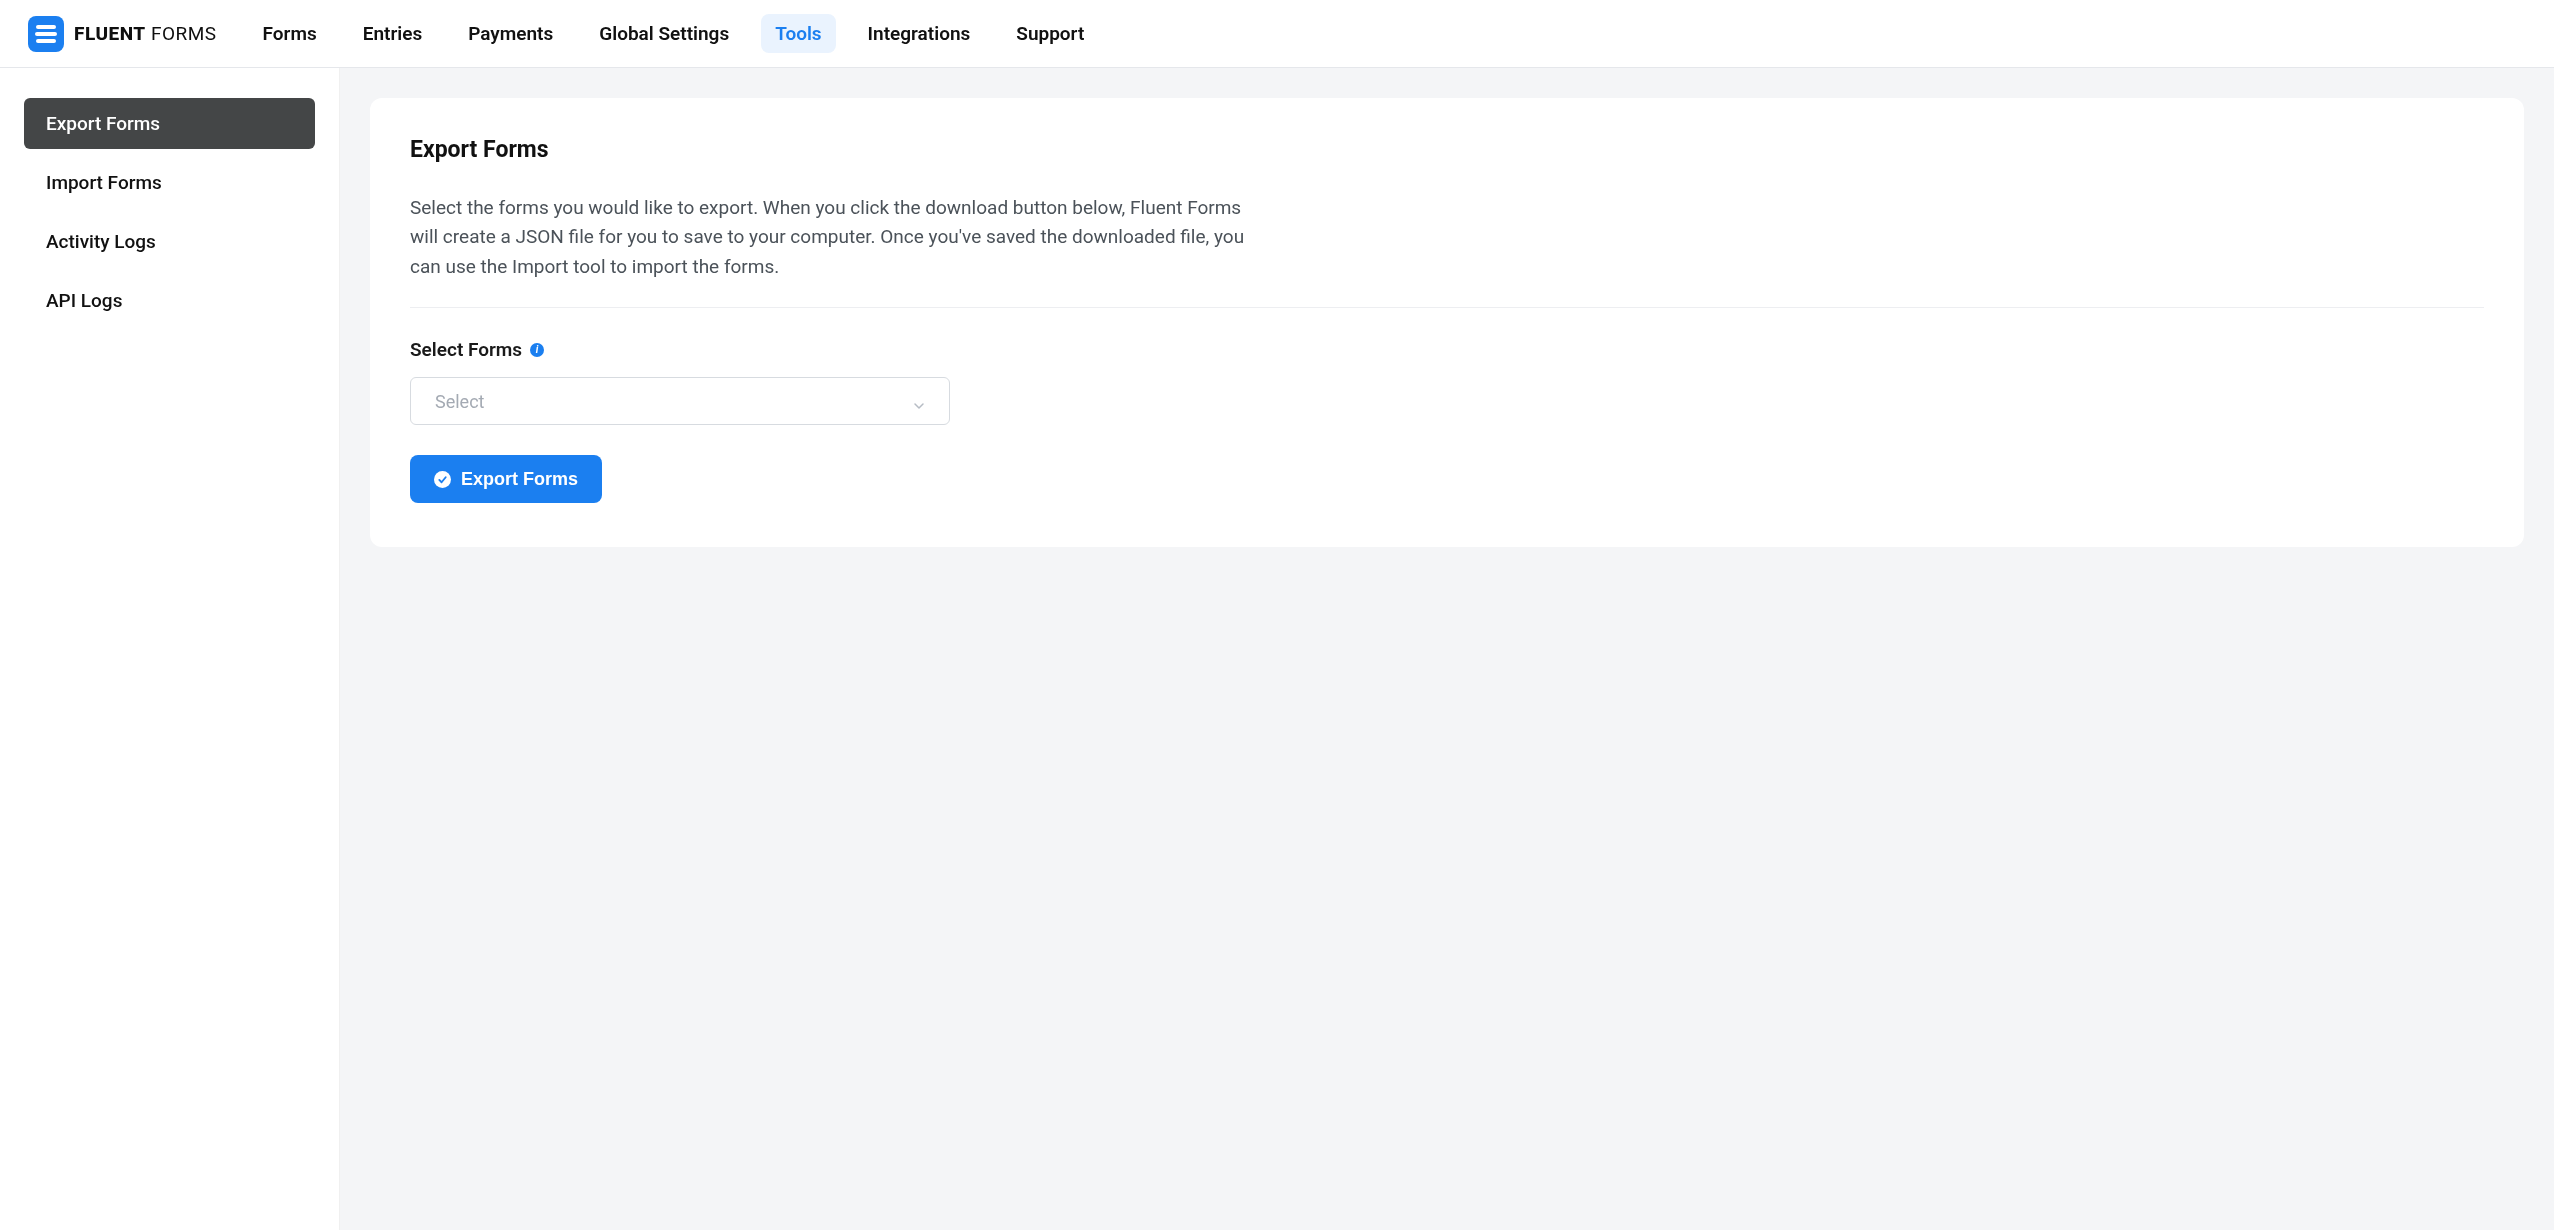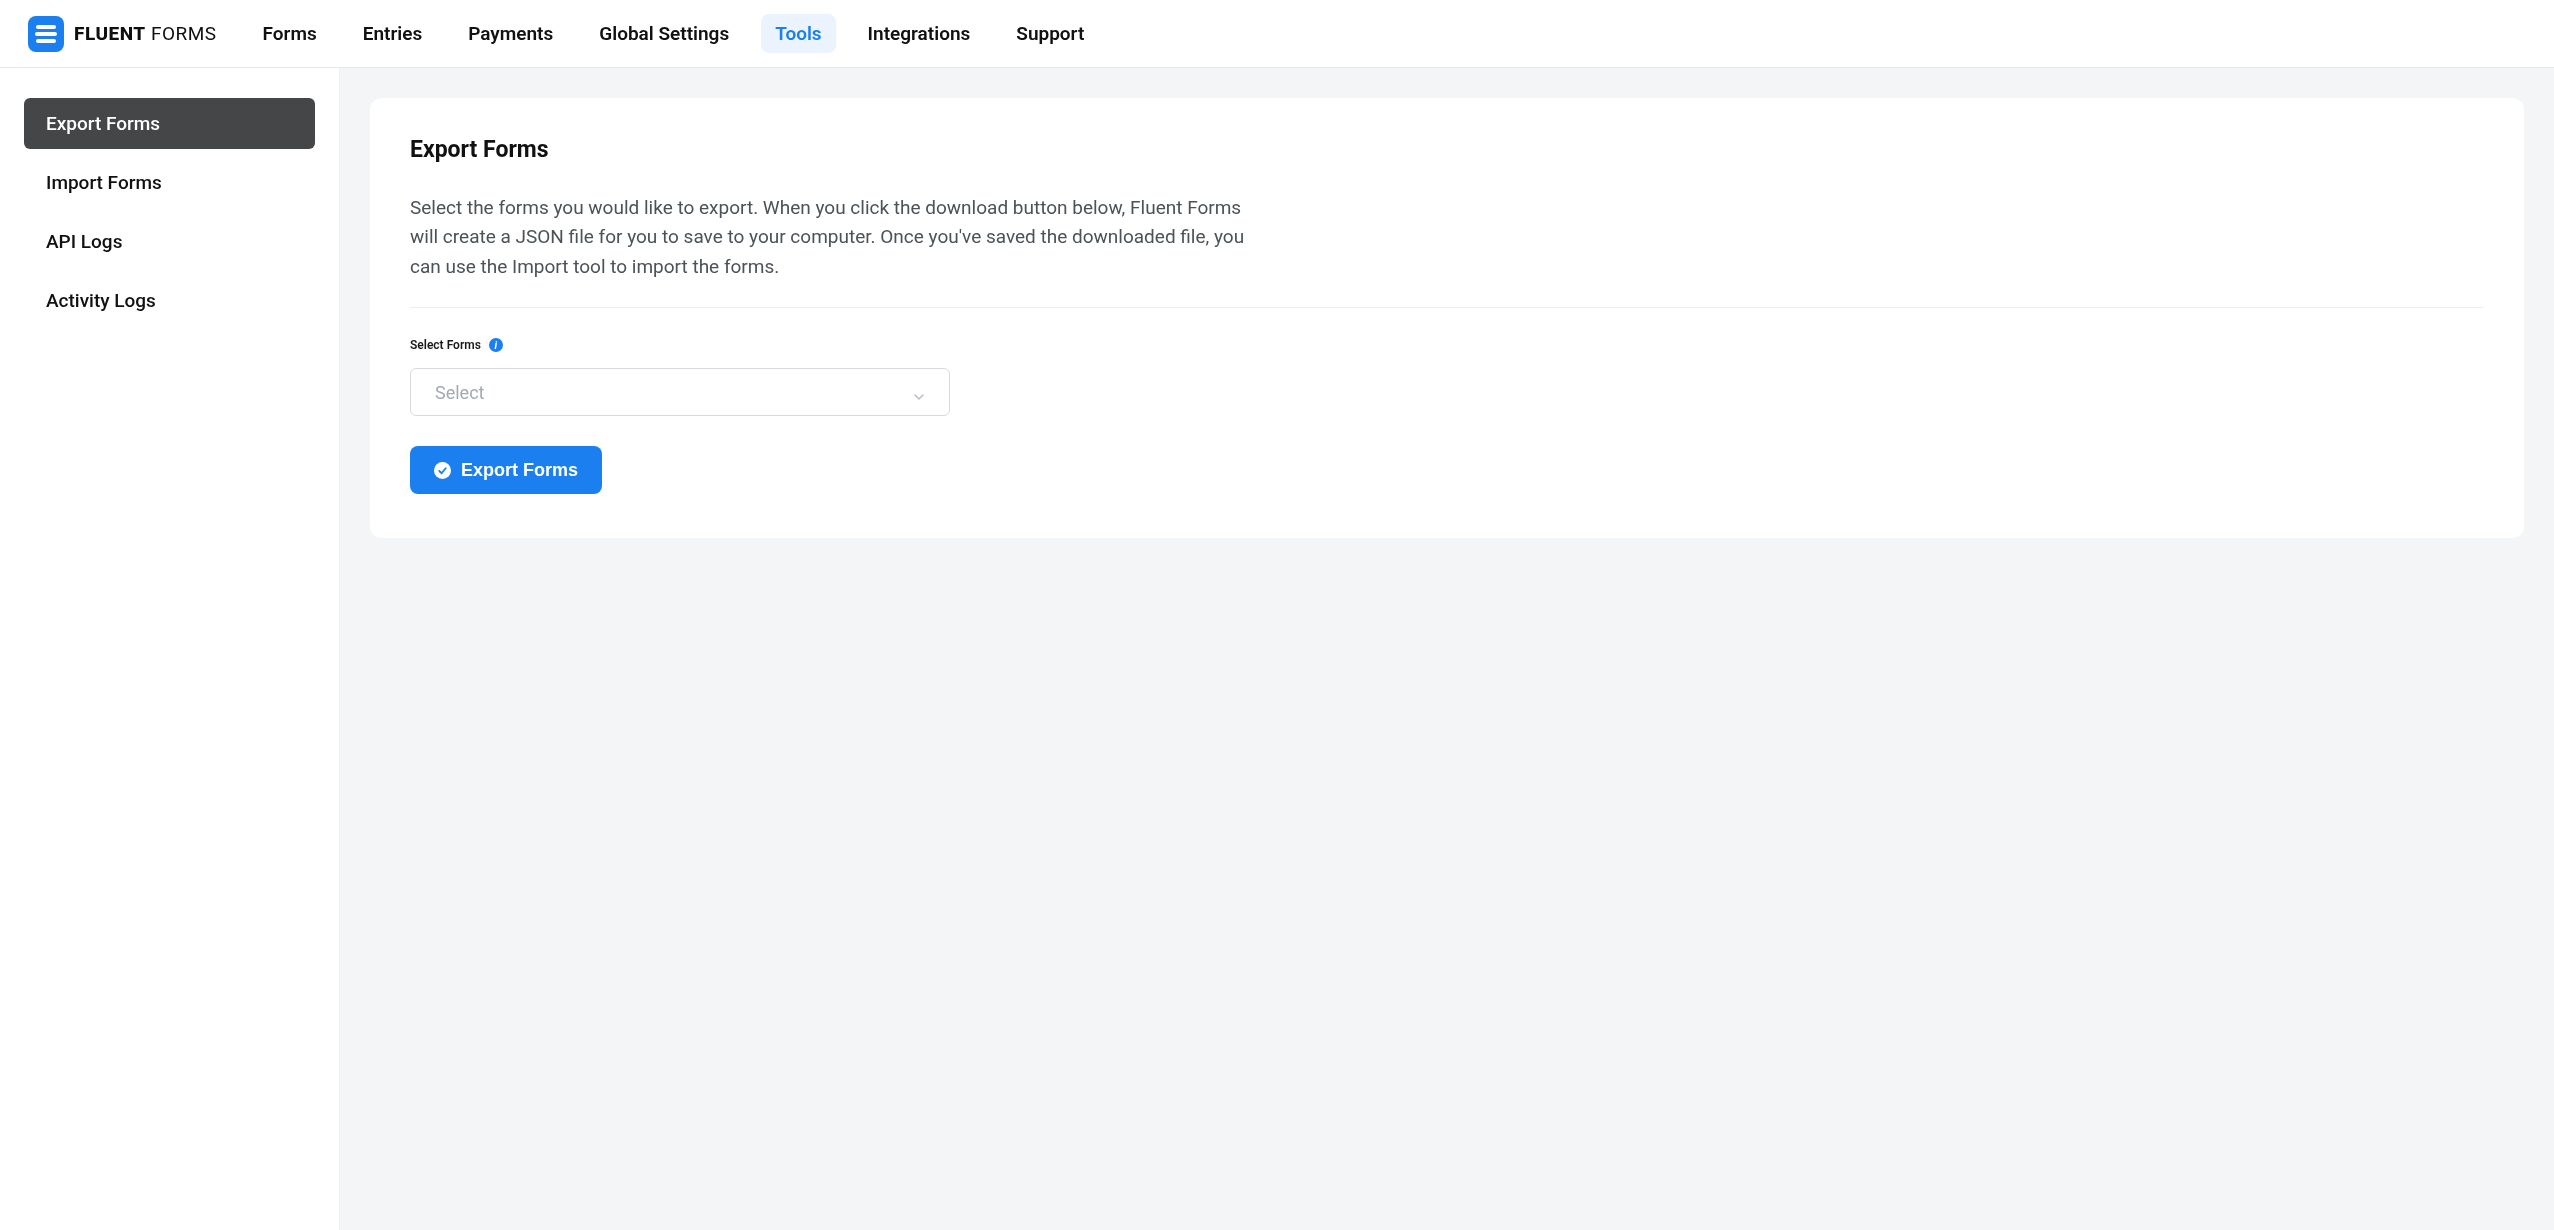--- a/index.html
+++ b/index.html
@@ -126,21 +126,21 @@
       background: #edeef1;
       margin: 26px 0 30px;
     }
     .label-row {
       display: flex;
       align-items: center;
       gap: 8px;
       margin-bottom: 16px;
     }
     .field-label {
-      font-size: 12px;
+      font-size: 19px;
       font-weight: 600;
       color: #1a1a1a;
     }
     .info-icon {
       width: 14px;
       height: 14px;
       border-radius: 50%;
       background: #1b7ff0;
       color: #fff;
       font-size: 10px;
@@ -223,22 +223,22 @@
     <div class="nav-item active">Tools</div>
     <div class="nav-item">Integrations</div>
     <div class="nav-item">Support</div>
   </nav>
 </header>
 
 <div class="layout">
   <aside class="sidebar">
     <div class="side-item active">Export Forms</div>
     <div class="side-item">Import Forms</div>
+    <div class="side-item">Activity Logs</div>
     <div class="side-item">API Logs</div>
-    <div class="side-item">Activity Logs</div>
   </aside>
 
   <main class="main">
     <section class="card">
       <h2 class="card-title">Export Forms</h2>
       <p class="card-desc">Select the forms you would like to export. When you click the download button below, Fluent Forms will create a JSON file for you to save to your computer. Once you've saved the downloaded file, you can use the Import tool to import the forms.</p>
       <div class="divider"></div>
 
       <div class="label-row">
         <span class="field-label">Select Forms</span>

